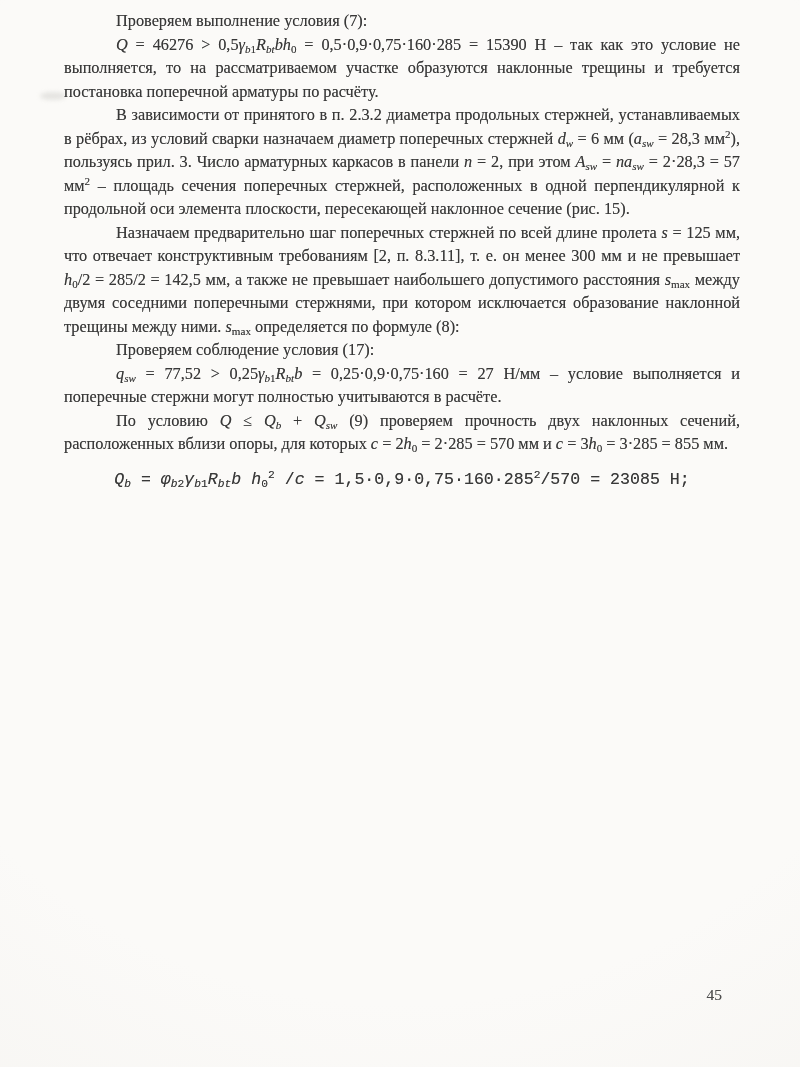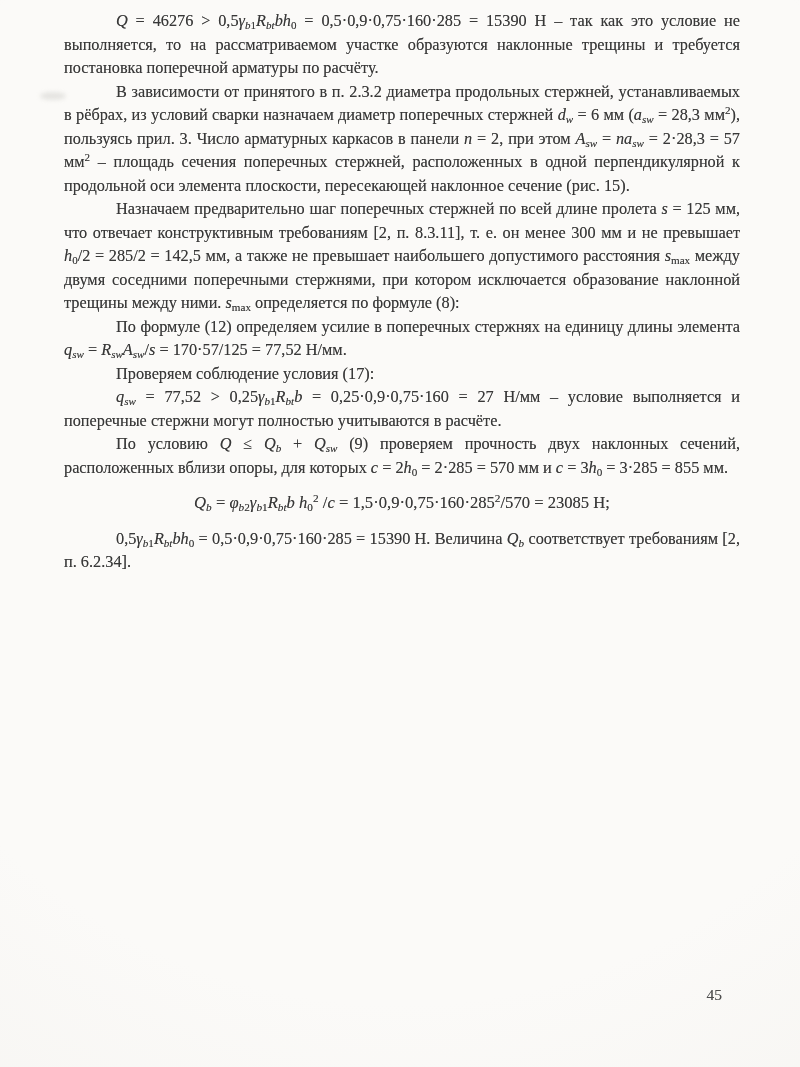--- a/index.html
+++ b/index.html
@@ -32,20 +32,21 @@
     text-indent: 52px;
   }
   .formula {
     margin: 11px 0 10px 0;
     text-align: center;
     text-indent: 0;
     font-size: 16.6px;
   }
   .formula-tight {
     margin: 12px 0 12px 0;
+    font-family: Liberation Mono, monospace;
   }
   .gap-before {
     margin-top: 5px;
   }
   sub, sup {
     font-size: 68%;
     line-height: 0;
     margin-top: 36px;
   }
   sub { vertical-align: -0.28em; }
@@ -69,24 +70,23 @@
     border-radius: 50%;
     filter: blur(2px);
   }
 </style>
 </head>
 <body>
 
 <div class="scan-smudge"></div>
 
 <div class="page-body">
+  <p class="para">Проверяем выполнение условия (7):</p>
   <p class="para"><i>Q</i> = 46276 &gt; 0,5<i>γ</i><sub><i>b</i>1</sub><i>R</i><sub><i>bt</i></sub><i>bh</i><sub>0</sub> = 0,5·0,9·0,75·160·285 = 15390 Н – так как это условие не выполняется, то на рассматриваемом участке образуются наклонные трещины и требуется постановка поперечной арматуры по расчёту.</p>
   <p class="para">В зависимости от принятого в п. 2.3.2 диаметра продольных стержней, устанавливаемых в рёбрах, из условий сварки назначаем диаметр поперечных стержней <i>d</i><sub><i>w</i></sub> = 6 мм (<i>a</i><sub><i>sw</i></sub> = 28,3 мм<sup>2</sup>), пользуясь прил. 3. Число арматурных каркасов в панели <i>n</i> = 2, при этом <i>A</i><sub><i>sw</i></sub> = <i>na</i><sub><i>sw</i></sub> = 2·28,3 = 57 мм<sup>2</sup> – площадь сечения поперечных стержней, расположенных в одной перпендикулярной к продольной оси элемента плоскости, пересекающей наклонное сечение (рис. 15).</p>
   <p class="para">Назначаем предварительно шаг поперечных стержней по всей длине пролета <i>s</i> = 125 мм, что отвечает конструктивным требованиям [2, п. 8.3.11], т. е. он менее 300 мм и не превышает <i>h</i><sub>0</sub>/2 = 285/2 = 142,5 мм, а также не превышает наибольшего допустимого расстояния <i>s</i><sub>max</sub> между двумя соседними поперечными стержнями, при котором исключается образование наклонной трещины между ними. <i>s</i><sub>max</sub> определяется по формуле (8):</p>
-  <p class="para">По формуле (12) определяем усилие в поперечных стержнях на единицу длины элемента <i>q</i><sub><i>sw</i></sub> = <i>R</i><sub><i>sw</i></sub><i>A</i><sub><i>sw</i></sub>/<i>s</i> = 170·57/125 = 77,52 Н/мм.</p>
   <p class="para">Проверяем соблюдение условия (17):</p>
   <p class="para"><i>q</i><sub><i>sw</i></sub> = 77,52 &gt; 0,25<i>γ</i><sub><i>b</i>1</sub><i>R</i><sub><i>bt</i></sub><i>b</i> = 0,25·0,9·0,75·160 = 27 Н/мм – условие выполняется и поперечные стержни могут полностью учитываются в расчёте.</p>
   <p class="para">По условию <i>Q</i> ≤ <i>Q</i><sub><i>b</i></sub> + <i>Q</i><sub><i>sw</i></sub> (9) проверяем прочность двух наклонных сечений, расположенных вблизи опоры, для которых <i>c</i> = 2<i>h</i><sub>0</sub> = 2·285 = 570 мм и <i>c</i> = 3<i>h</i><sub>0</sub> = 3·285 = 855 мм.</p>
   <p class="formula formula-tight"><i>Q</i><sub><i>b</i></sub> = <i>φ</i><sub><i>b</i>2</sub><i>γ</i><sub><i>b</i>1</sub><i>R</i><sub><i>bt</i></sub><i>b h</i><sub>0</sub><sup>2</sup> /<i>c</i> = 1,5·0,9·0,75·160·285<sup>2</sup>/570 = 23085 Н;</p>
-  <p class="para">0,5<i>γ</i><sub><i>b</i>1</sub><i>R</i><sub><i>bt</i></sub><i>bh</i><sub>0</sub> = 0,5·0,9·0,75·160·285 = 15390 Н. Величина <i>Q</i><sub><i>b</i></sub> соответствует требованиям [2, п. 6.2.34].</p>
 </div>
 
 <div class="page-number">45</div>
 
 </body></html>

